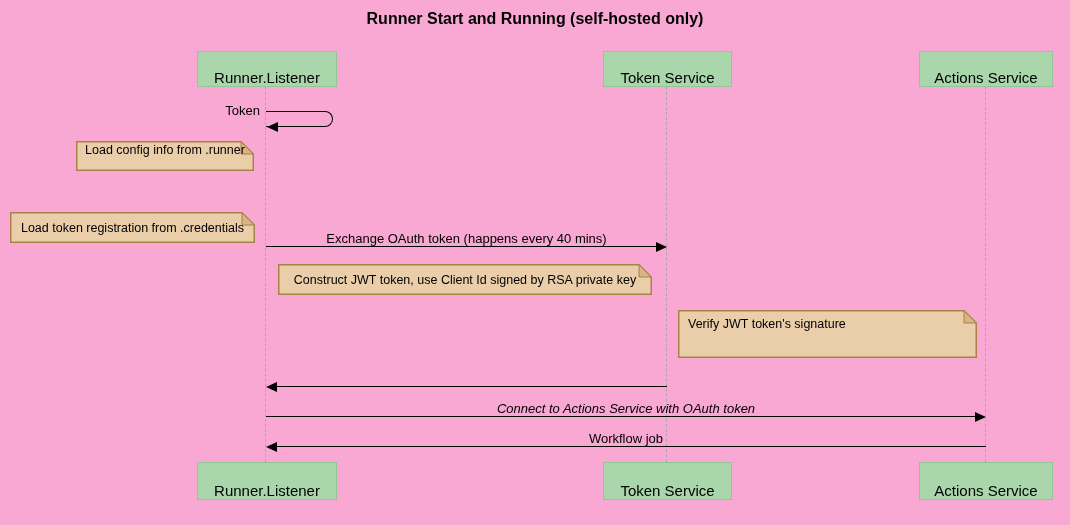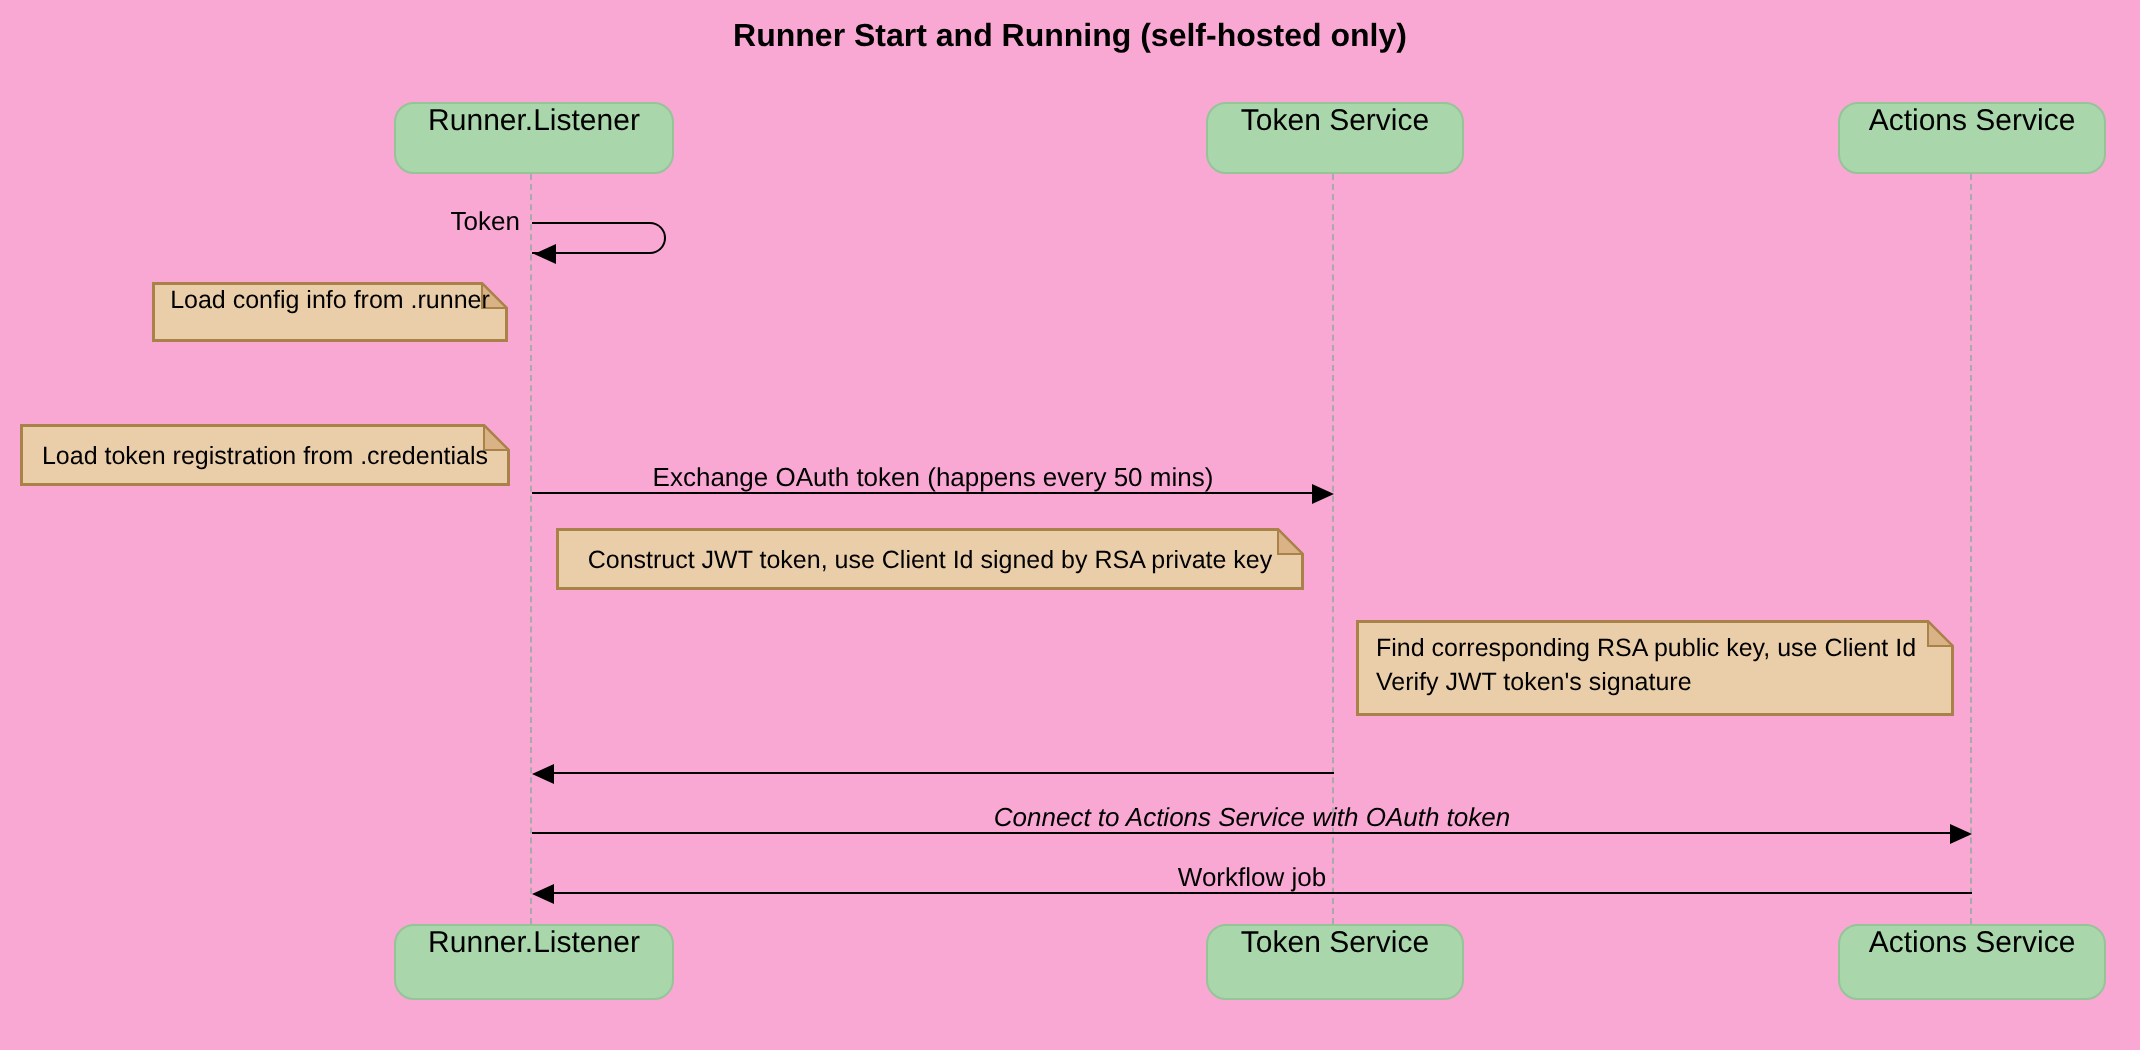--- a/index.html
+++ b/index.html
@@ -5,23 +5,23 @@
   html,body{margin:0;padding:0;background:#ffffff;}
   .canvas{
     position:relative;width:1070px;height:525px;background:#f9a8d4;overflow:hidden;
     font-family:"Liberation Sans","DejaVu Sans",sans-serif;color:#000;
   }
   .title{
     position:absolute;top:10px;left:0;width:100%;text-align:center;
     font-size:16px;font-weight:bold;letter-spacing:0;
   }
   .actor{
-    position:absolute;height:36px;border-radius:10px;
+    position:absolute;height:36px;border-radius:0;
     background:var(--actor-fill);border:1px solid var(--actor-border);
-    display:flex;align-items:flex-start;justify-content:center;
+    display:flex;align-items:flex-end;justify-content:center;
     font-size:15px;box-sizing:border-box;
   }
   .lifeline{
     position:absolute;width:0;border-left:1px dashed var(--lifeline);
     top:87px;height:375px;
   }
   .msg-label{
     position:absolute;font-size:13px;text-align:center;white-space:nowrap;height:14px;line-height:14px;
   }
   .msg-line{
@@ -85,41 +85,40 @@
   <div class="note" style="left:10px;top:188px;width:245px;height:31px;margin-top:24px;">
       <svg width="245" height="31" class="note-bg">
         <path d="M0.75,0.75 L232,0.75 L244.25,13 L244.25,30.25 L0.75,30.25 Z" style="fill:var(--note-fill);stroke:var(--note-border);stroke-width:1.5"></path>
         <path d="M232,0.75 L244.25,13 L232,13 Z" style="fill:var(--note-fold);stroke:var(--note-border);stroke-width:1"></path>
       </svg>
     <div class="note-text">
         <span>Load token registration from .credentials</span>
       </div>
   </div>
 
-  <div class="msg-label" style="left:266px;width:401px;top:232px;">Exchange OAuth token (happens every 50 mins)</div>
+  <div class="msg-label" style="left:266px;width:401px;top:232px;">Exchange OAuth token (happens every 40 mins)</div>
   <div class="msg-line" style="left:266px;top:246px;width:391px;"></div>
   <div class="head right" style="left:656px;top:242px;"></div>
 
   <div class="note" style="left:278px;top:264px;width:374px;height:31px;">
       <svg width="374" height="31" class="note-bg">
         <path d="M0.75,0.75 L361,0.75 L373.25,13 L373.25,30.25 L0.75,30.25 Z" style="fill:var(--note-fill);stroke:var(--note-border);stroke-width:1.5"></path>
         <path d="M361,0.75 L373.25,13 L361,13 Z" style="fill:var(--note-fold);stroke:var(--note-border);stroke-width:1"></path>
       </svg>
     <div class="note-text">
         <span>Construct JWT token, use Client Id signed by RSA private key</span>
       </div>
   </div>
 
   <div class="note left-align" style="left:678px;top:310px;width:299px;height:48px;">
       <svg width="299" height="48" class="note-bg">
         <path d="M0.75,0.75 L286,0.75 L298.25,13 L298.25,47.25 L0.75,47.25 Z" style="fill:var(--note-fill);stroke:var(--note-border);stroke-width:1.5"></path>
         <path d="M286,0.75 L298.25,13 L286,13 Z" style="fill:var(--note-fold);stroke:var(--note-border);stroke-width:1"></path>
       </svg>
     <div class="note-text">
-      <span>Find corresponding RSA public key, use Client Id</span>
       <span>Verify JWT token's signature</span>
     </div>
   </div>
 
   <div class="head left" style="left:266px;top:382px;"></div>
   <div class="msg-line" style="left:277px;top:386px;width:390px;"></div>
 
   <div class="msg-label" style="left:266px;width:720px;top:402px;font-style:italic;">Connect to Actions Service with OAuth token</div>
   <div class="msg-line" style="left:266px;top:416px;width:710px;"></div>
   <div class="head right" style="left:975px;top:412px;"></div>

